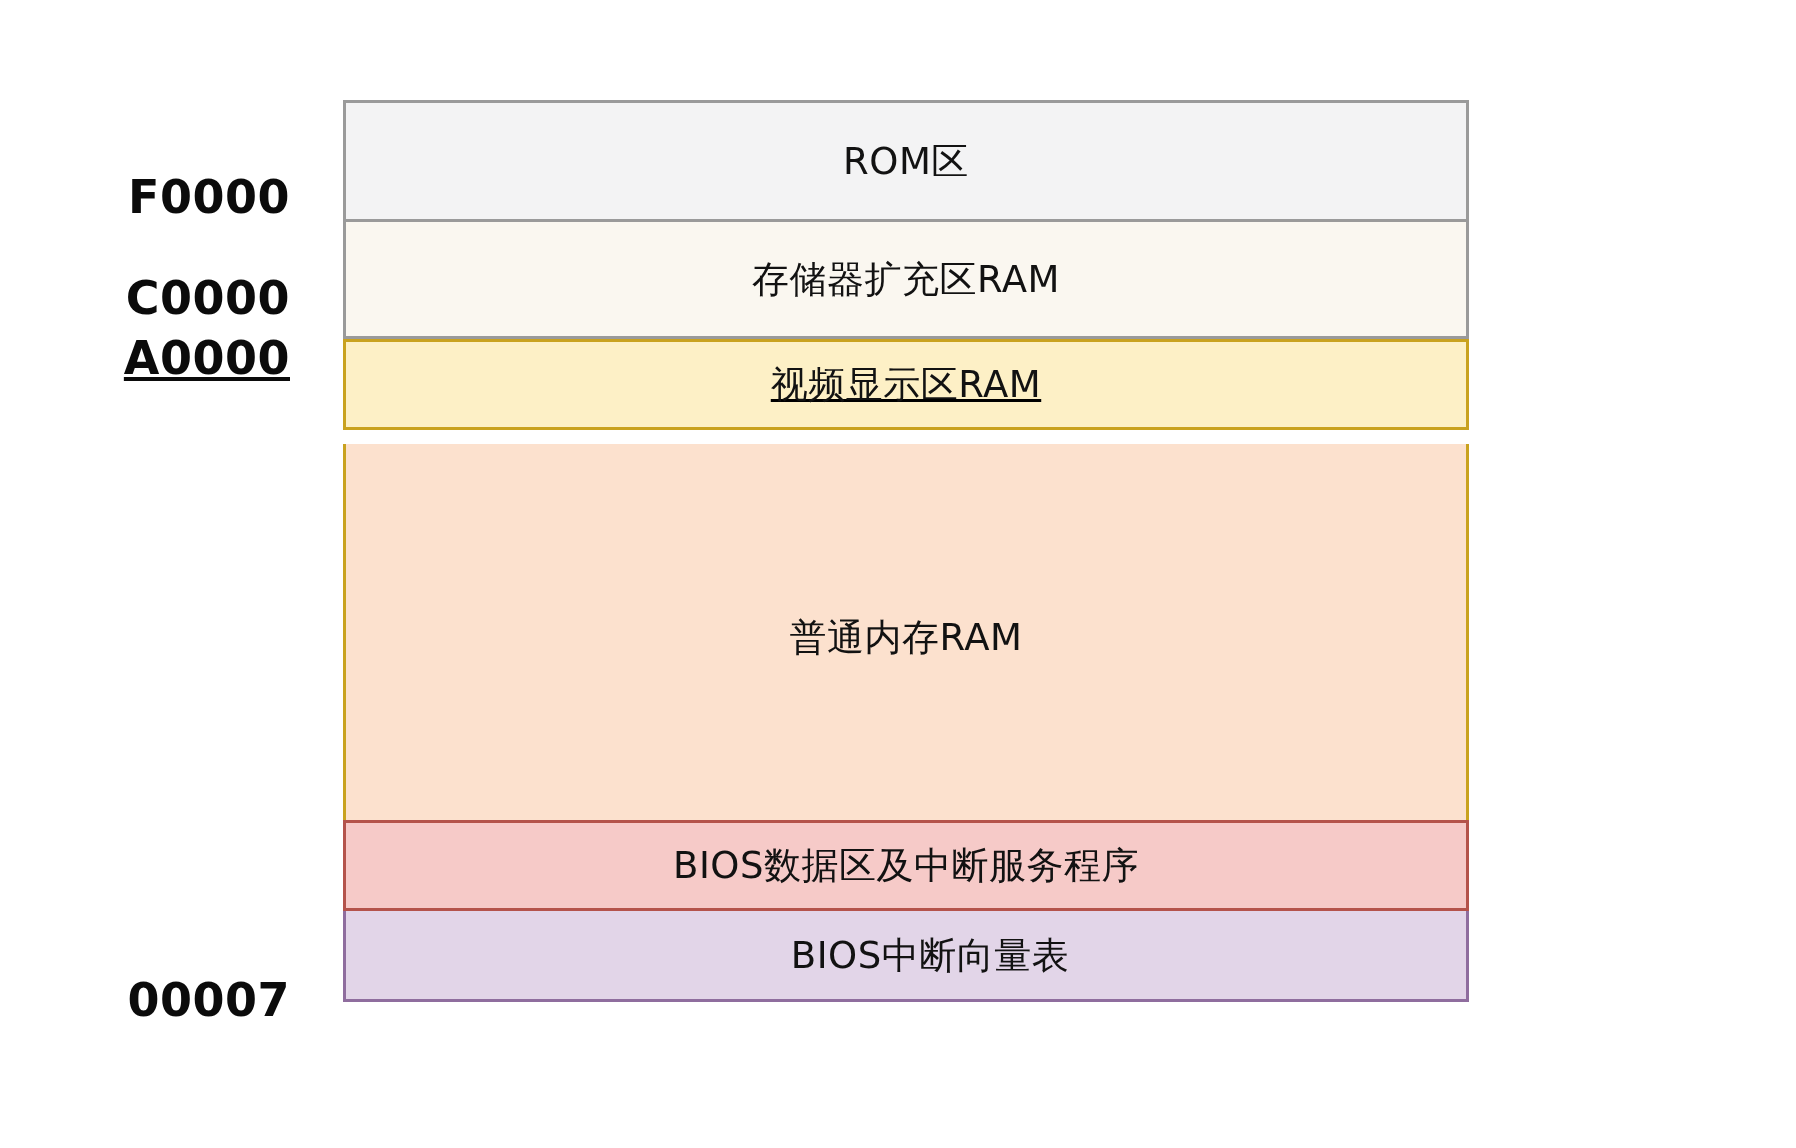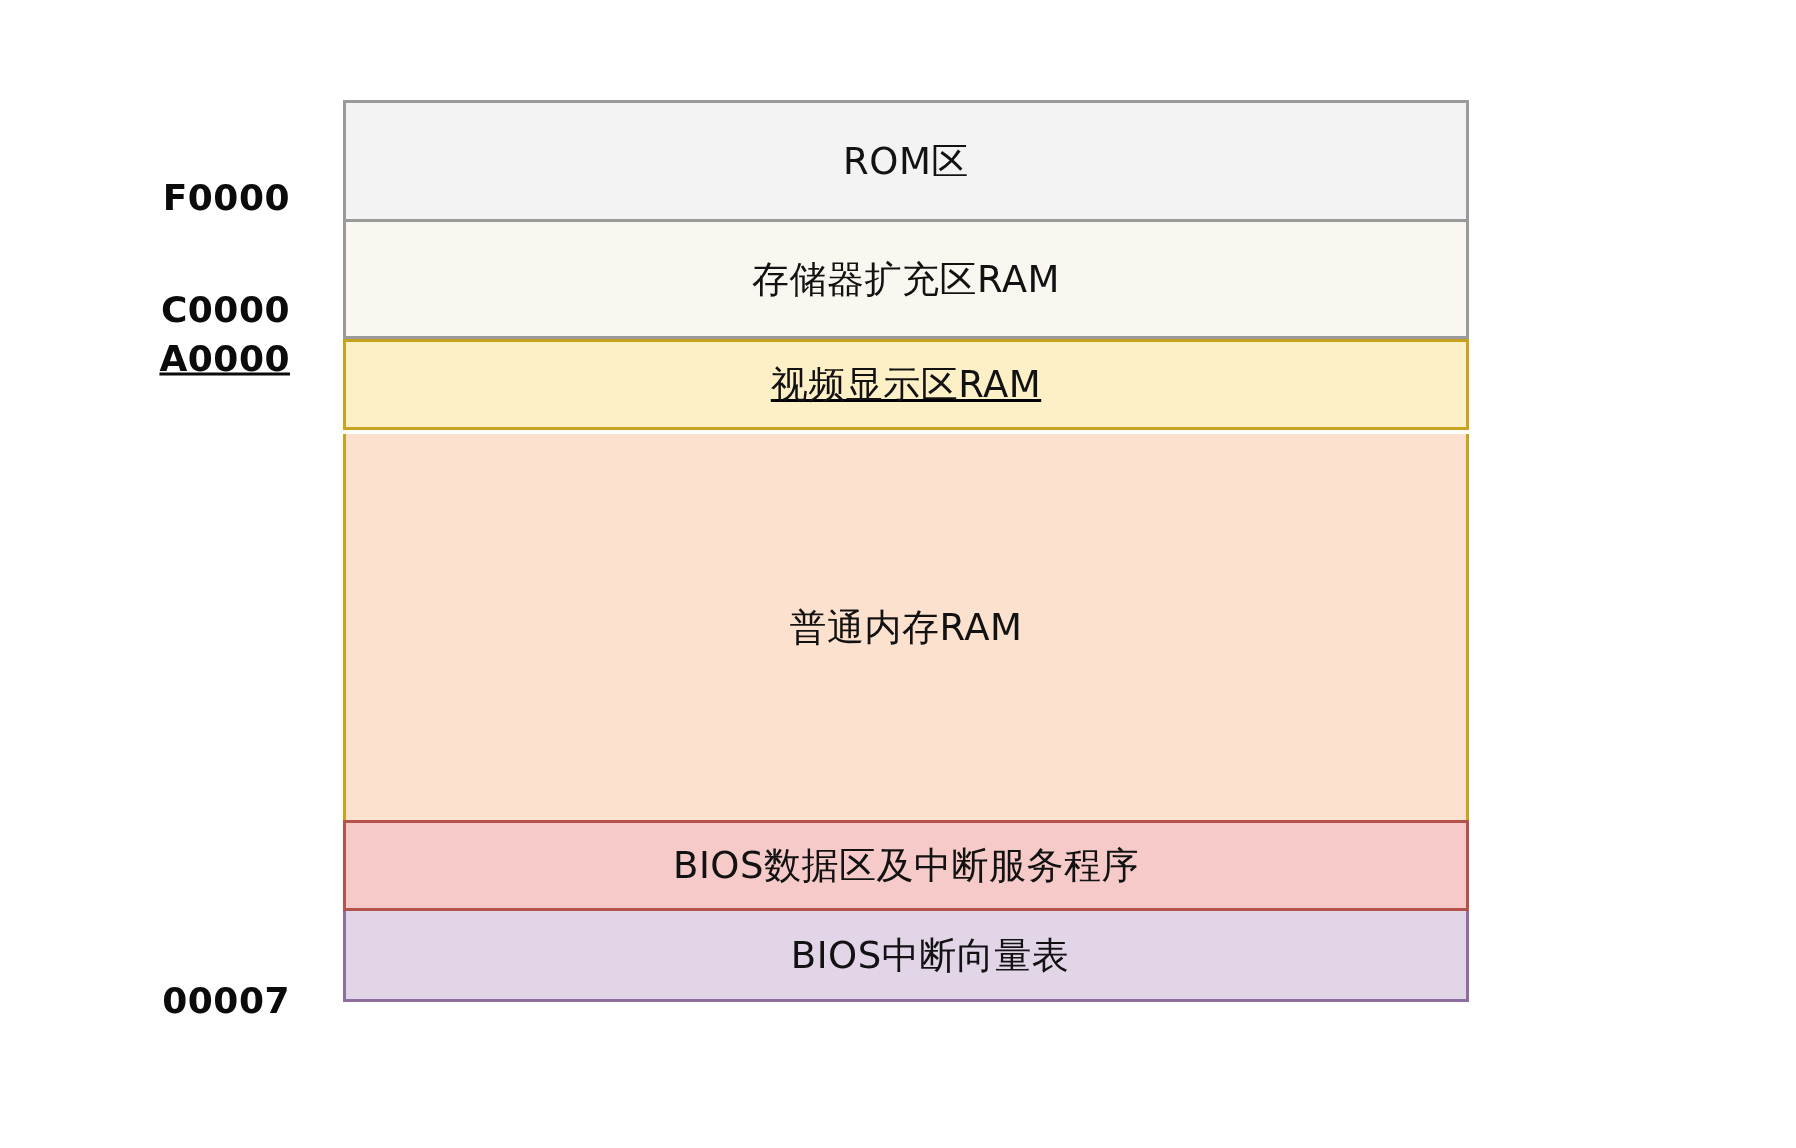--- a/index.html
+++ b/index.html
@@ -23,21 +23,21 @@
     height: 1148px;
   }
 
   
   .addr-label {
     position: absolute;
     right: 1506px;          
     width: 260px;
     text-align: right;
     font-family: "DejaVu Sans", "Liberation Sans", sans-serif;
-    font-size: 36px;
+    font-size: 46px;
     font-weight: 600;
     letter-spacing: 0.5px;
     color: #0b0b0b;
     white-space: nowrap;
     transform: translateY(-50%);
   }
 
   
   .band {
     position: absolute;
@@ -72,21 +72,21 @@
     border-top: none;
     text-align: center;
   }
   .band-video {
     top: 339px;  height: 91px;
     background: #fdf0c6;
     border: 3px solid #c9a21f;
     text-decoration: underline;
   }
   .band-main {
-    top: 434px;  height: 390px;
+    top: 444px;  height: 390px;
     background: #fce1ce;
     border: 3px solid #c9a21f;
     border-top: none;
   }
   .band-biosdata {
     top: 820px;  height: 91px;
     background: #f6cac8;
     border: 3px solid #b4534b;
     justify-content: center;
   }
@@ -98,21 +98,21 @@
     padding-left: 48px;
   }
 </style>
 </head>
 <body>
 
 <div id="diagram">
 
   <div class="addr-label" style="top:197px;">F0000</div>
 
-  <div class="addr-label" style="top:309px;">C0000</div>
+  <div class="addr-label" style="top:298px;">C0000</div>
 
   <div class="addr-label" style="top:358px;text-decoration:underline;">A0000</div>
 
   <div class="addr-label" style="top:1000px;">00007</div>
 
   <div class="band band-rom">
     <span class="band-label">ROM区</span>
   </div>
 
   <div class="band band-ext">

